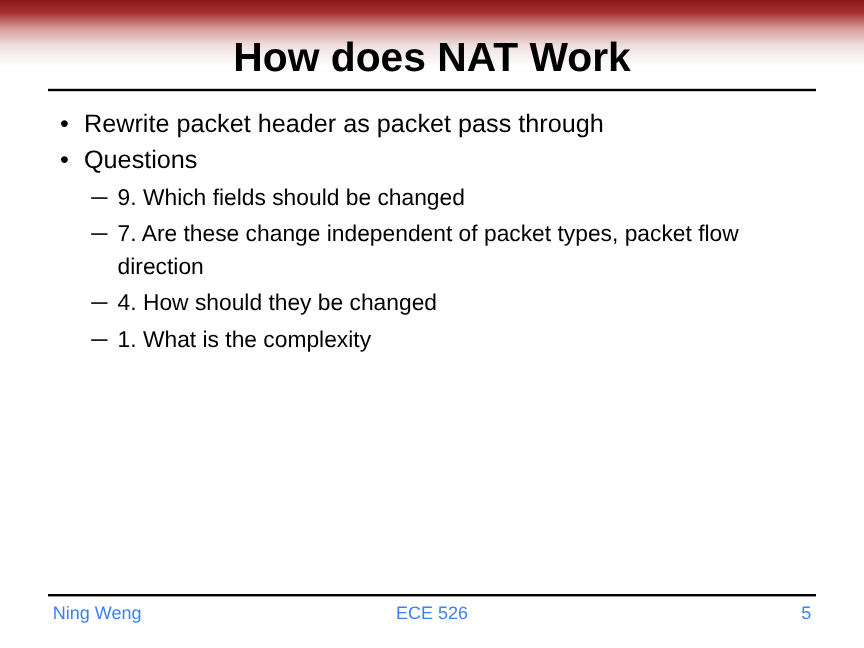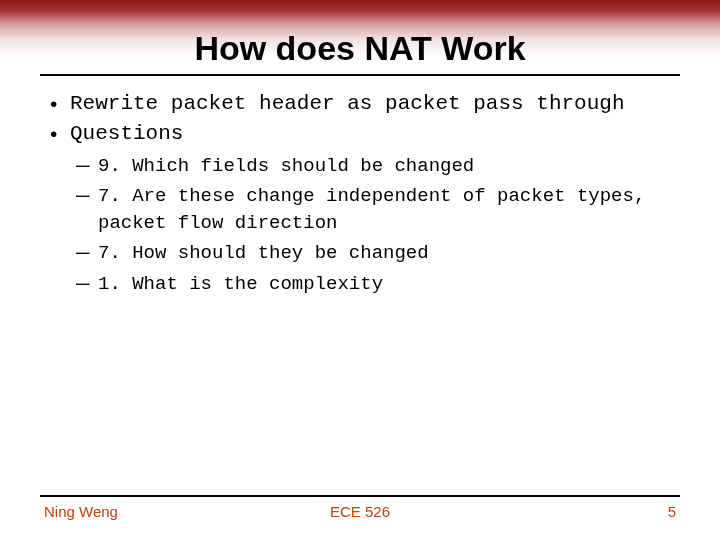--- a/index.html
+++ b/index.html
@@ -54,32 +54,32 @@
     align-items: flex-start;
     font-size: 19px;
     line-height: 1.4;
     margin-left: 28px;
     margin-top: 4px;
   }
   .bullet-l2 .dash {
     width: 22px;
     flex-shrink: 0;
   }
-  .bullet-text { flex: 1; font-family: Liberation Mono, monospace; }
+  .bullet-text { flex: 1; }
   .footer-line {
     height: 2px;
     background: #000;
     margin: 0 40px;
   }
   .footer {
     display: flex;
     align-items: center;
     padding: 6px 44px 20px 44px;
     font-size: 15px;
-    color: #c2410c;
+    color: #3b82f6;
   }
   .footer-left { flex: 1; text-align: left; }
   .footer-center { flex: 1; text-align: center; }
   .footer-right { flex: 1; text-align: right; }
 </style>
 </head>
 <body>
 
 <div class="slide">
 
@@ -102,21 +102,21 @@
     <div class="bullet-l2">
       <span class="dash">─</span>
       <span class="bullet-text">9. Which fields should be changed</span>
     </div>
     <div class="bullet-l2">
       <span class="dash">─</span>
       <span class="bullet-text">7. Are these change independent of packet types, packet flow direction</span>
     </div>
     <div class="bullet-l2">
       <span class="dash">─</span>
-      <span class="bullet-text">7. How should they be changed</span>
+      <span class="bullet-text">4. How should they be changed</span>
     </div>
     <div class="bullet-l2">
       <span class="dash">─</span>
       <span class="bullet-text">1. What is the complexity</span>
     </div>
 
   </div>
 
   <div class="footer-line"></div>
   <div class="footer">

